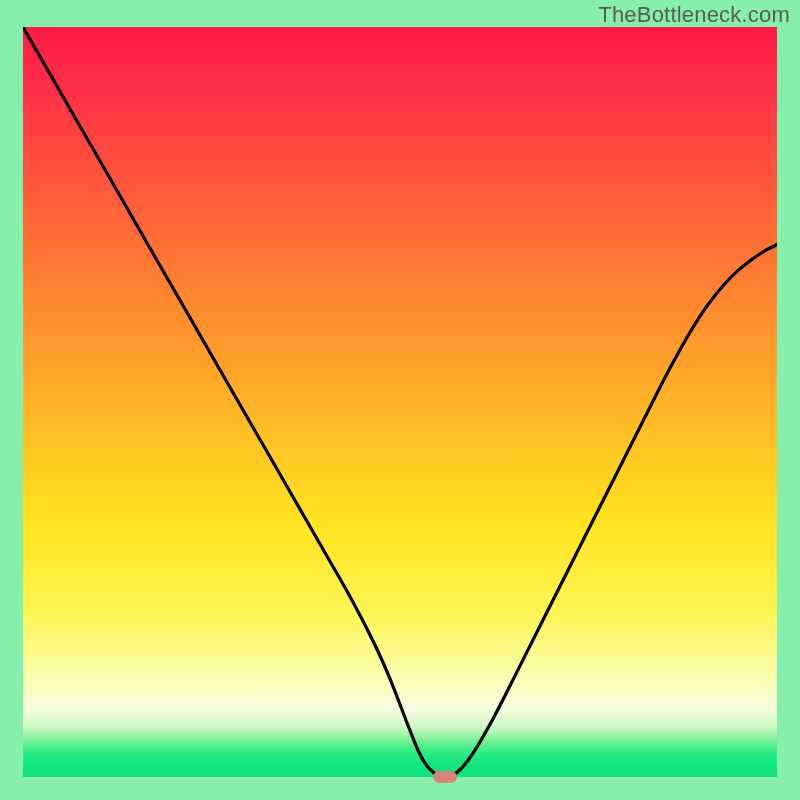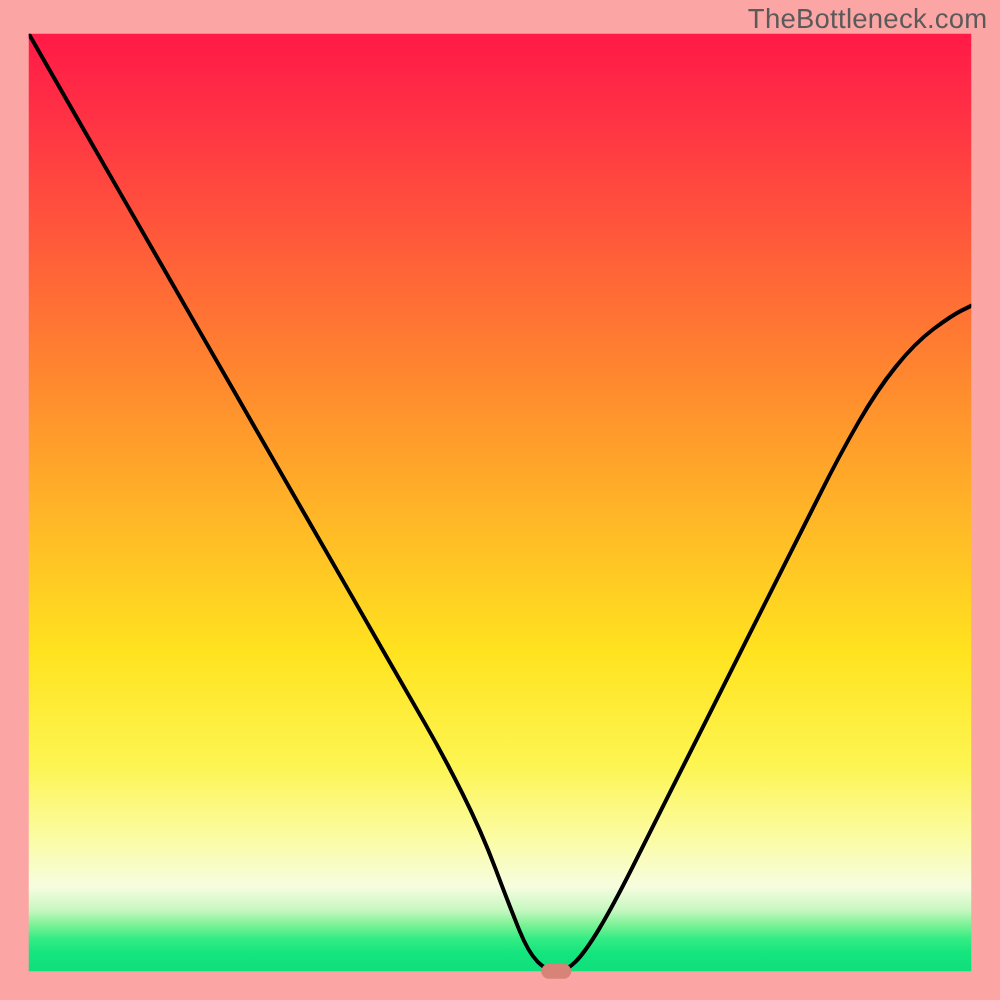--- a/index.html
+++ b/index.html
@@ -8,21 +8,21 @@
     width: 800px;
     height: 800px;
     background: #000;
     overflow: hidden;
     font-family: Arial, Helvetica, sans-serif;
   }
   .frame {
     position: relative;
     width: 800px;
     height: 800px;
-    background: #fca5a5;
+    background: #86efac;
   }
   .watermark {
     position: absolute;
     top: 2px;
     right: 10px;
     color: #5a5a5a;
     font-size: 22px;
     font-weight: 500;
     letter-spacing: 0.2px;
     z-index: 20;

